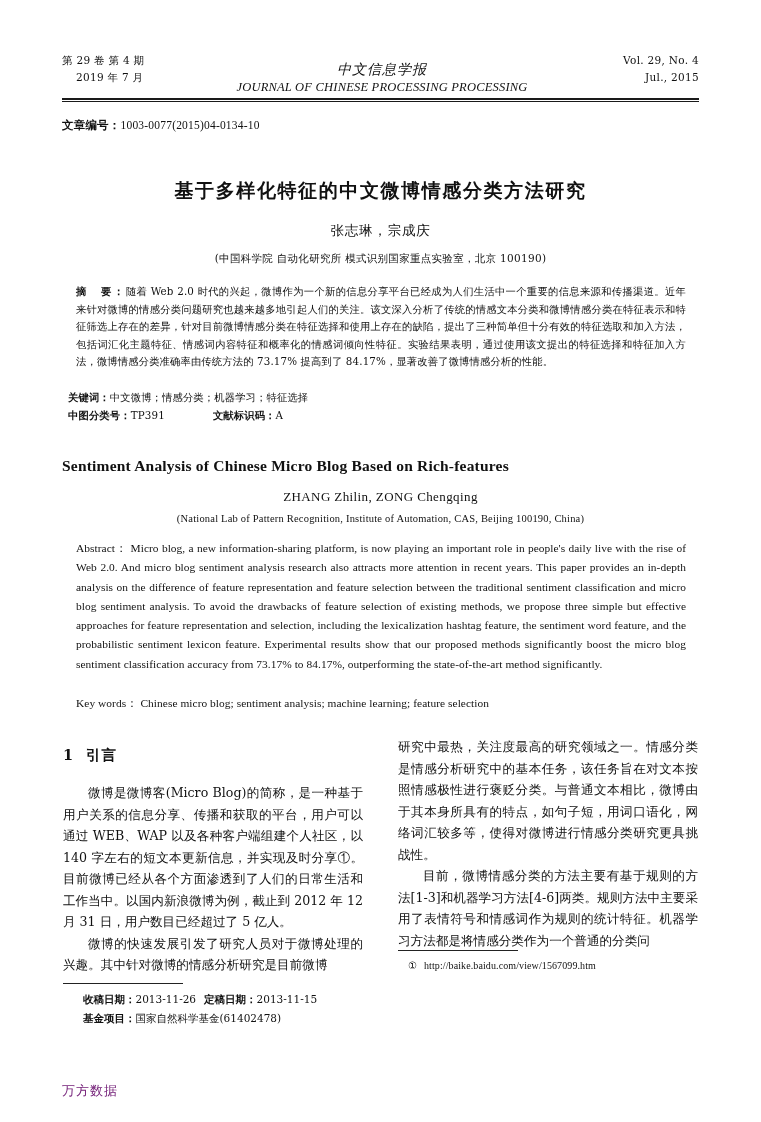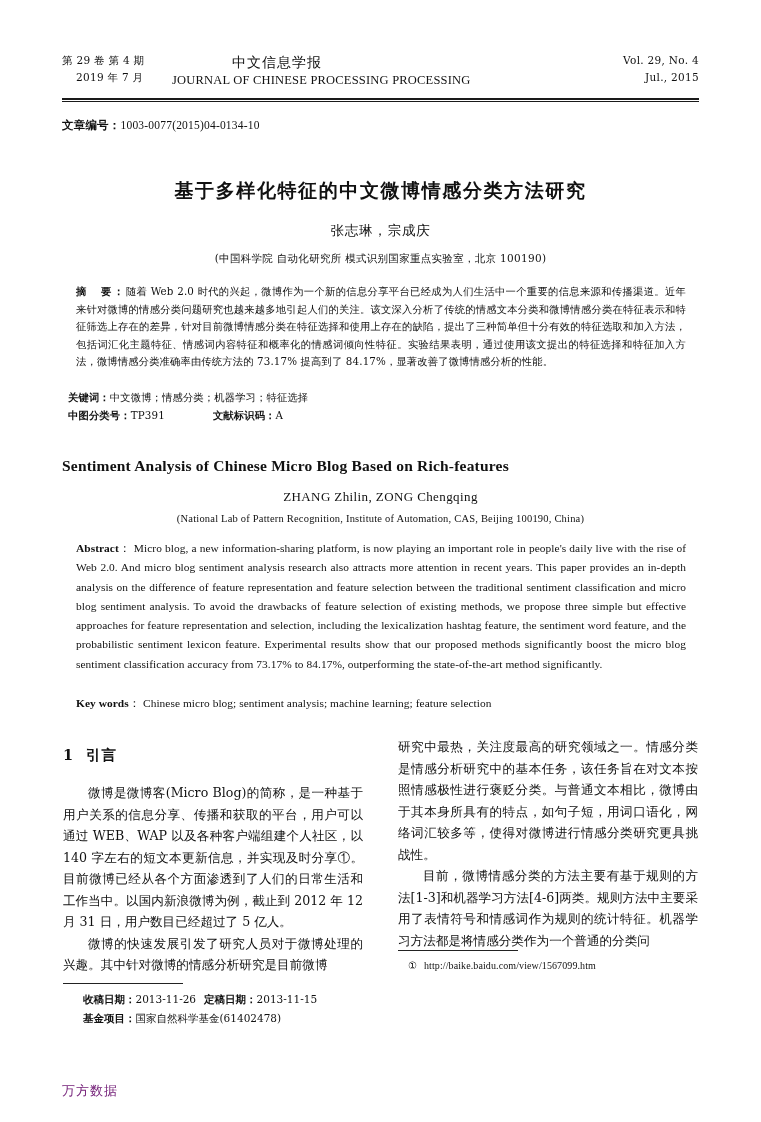--- a/index.html
+++ b/index.html
@@ -32,23 +32,24 @@
     left: 0; top: 0;
     width: 170px;
     font-size: 10.5px;
     line-height: 17px;
     font-family: "DejaVu Serif", serif;
     letter-spacing: 0.3px;
   }
   .mast-left .l2 { padding-left: 14px; }
   .mast-center {
     position: absolute;
-    left: 170px; top: 1px;
+    left: 170px; top: 8px;
     width: 300px;
-    text-align: left;
+    text-align: center;
+    font-style: italic;
   }
   .mast-center .cn {
     font-size: 14px;
     line-height: 18px;
     font-family: "DejaVu Serif", serif;
     font-weight: normal;
     letter-spacing: 1px;
   }
   .mast-center .en {
     font-size: 12.5px;
@@ -198,21 +199,21 @@
   .en-abs {
     position: absolute;
     left: 76px;
     top: 539px;
     width: 610px;
     font-size: 11.4px;
     line-height: 19.3px;
     text-align: justify;
     letter-spacing: 0.05px;
   }
-  .en-abs b, .en-kw b { font-weight: bold; }
+  .en-abs b, .en-kw b { font-weight: normal; }
   .en-kw {
     position: absolute;
     left: 76px;
     top: 694px;
     width: 610px;
     font-size: 11.4px;
     line-height: 19.3px;
     letter-spacing: 0.05px;
   }
 

